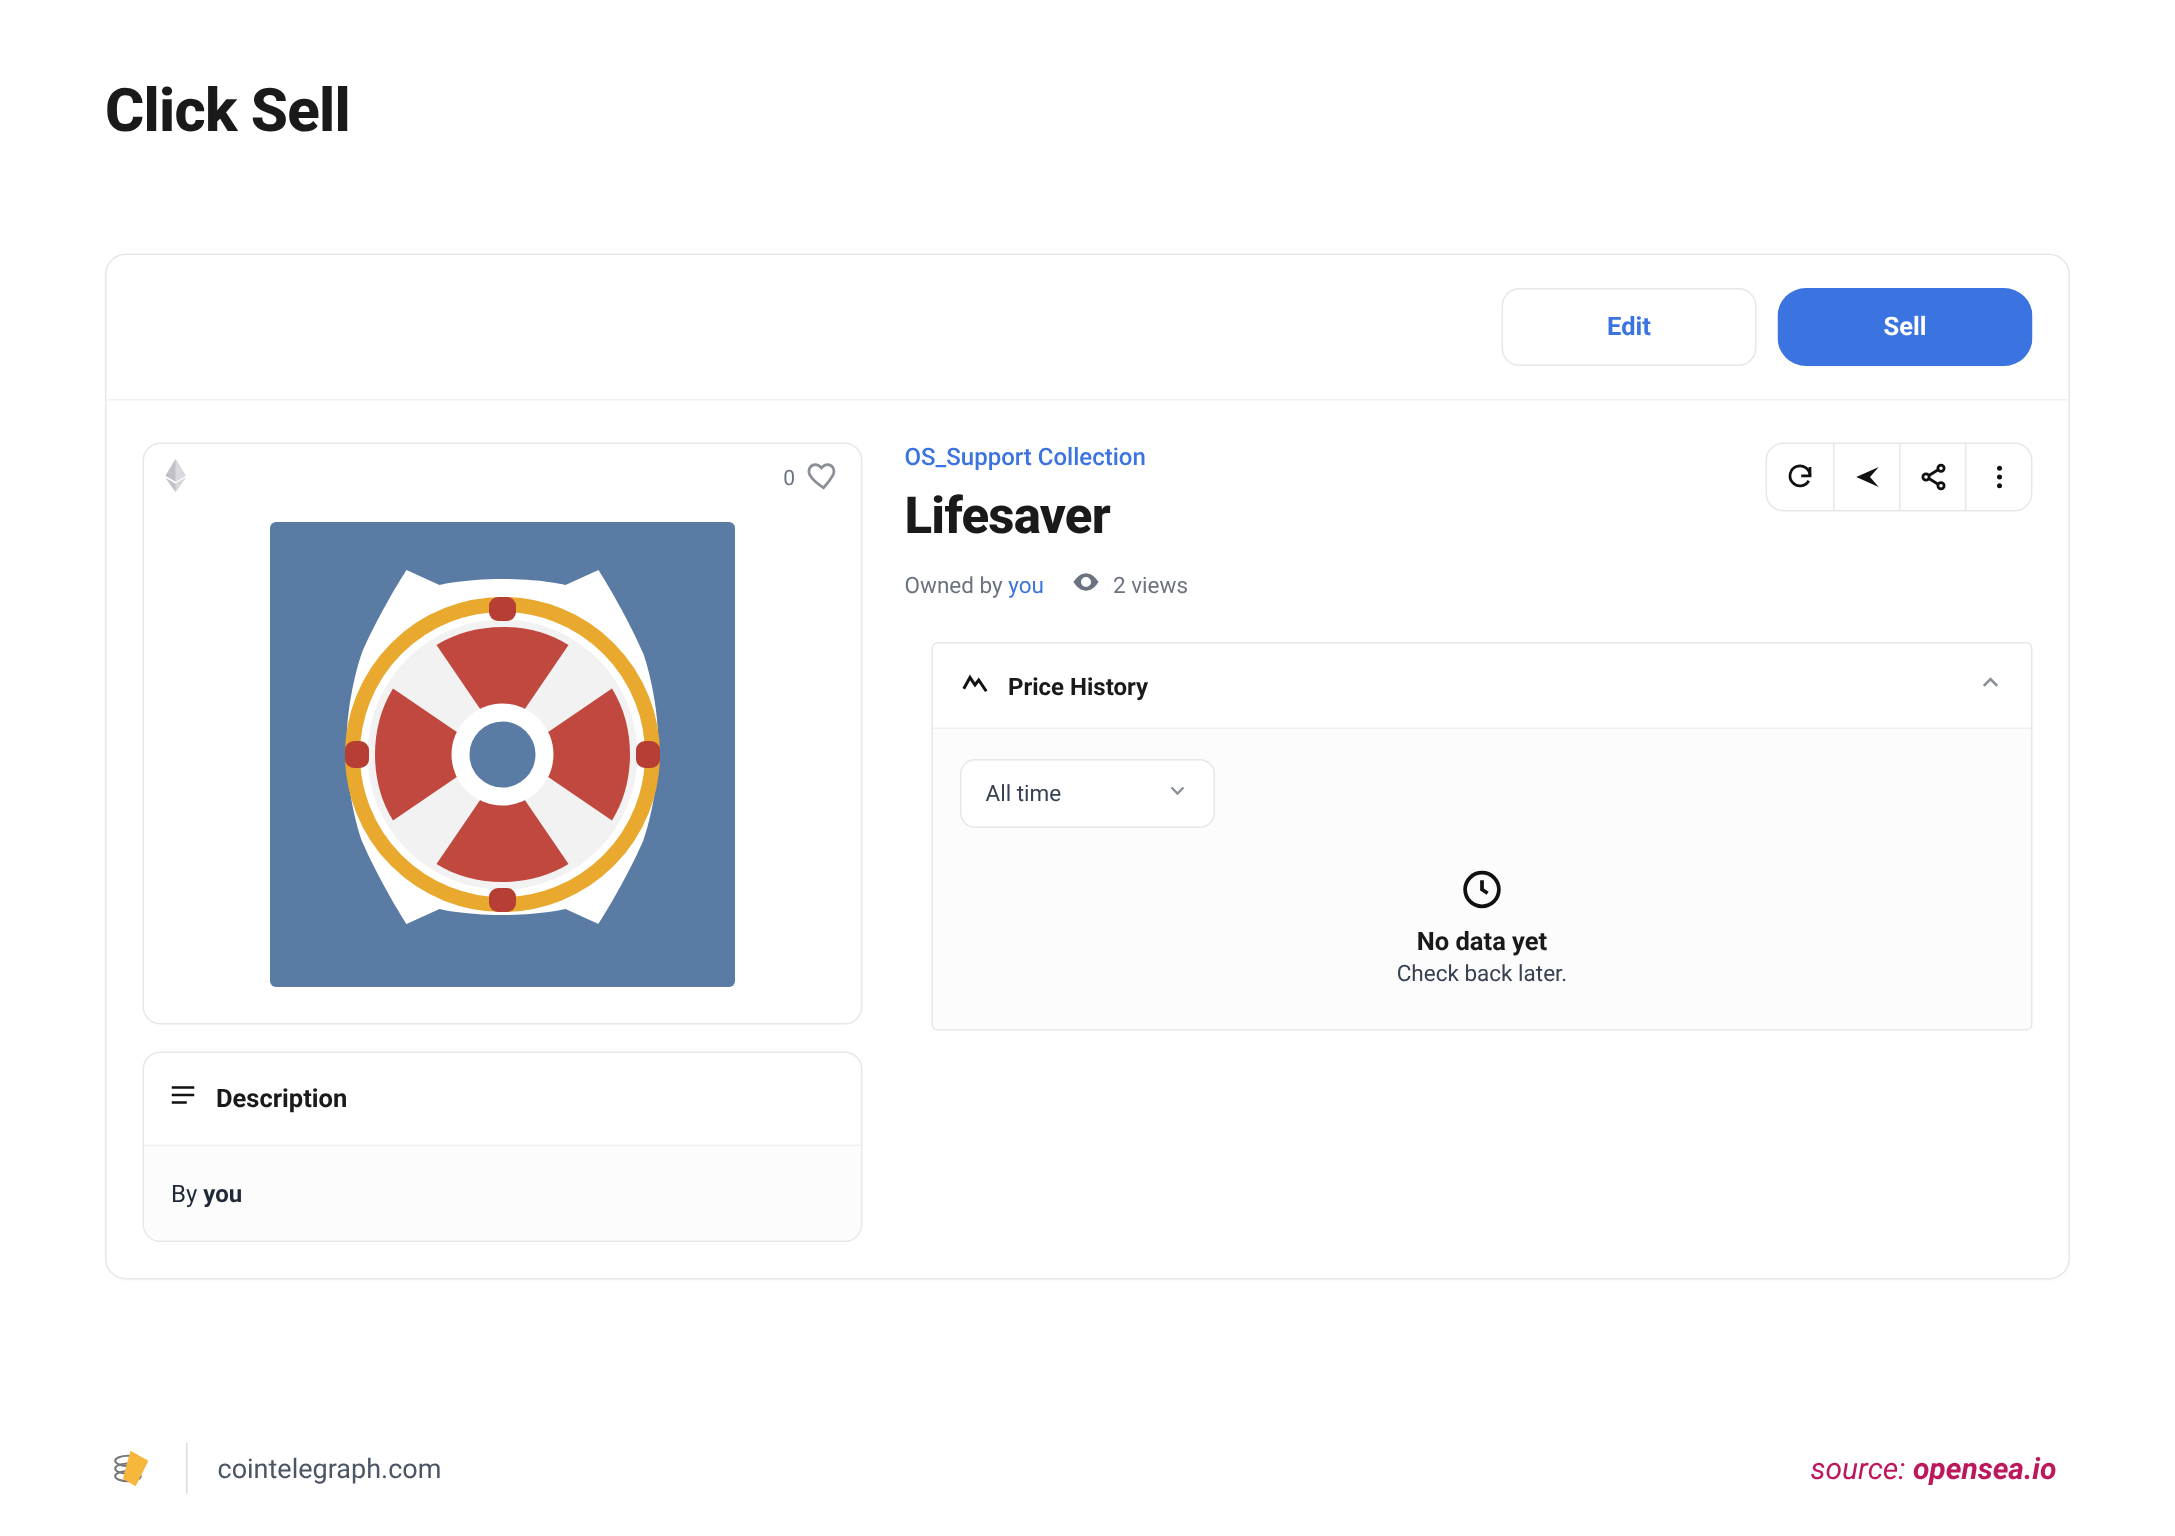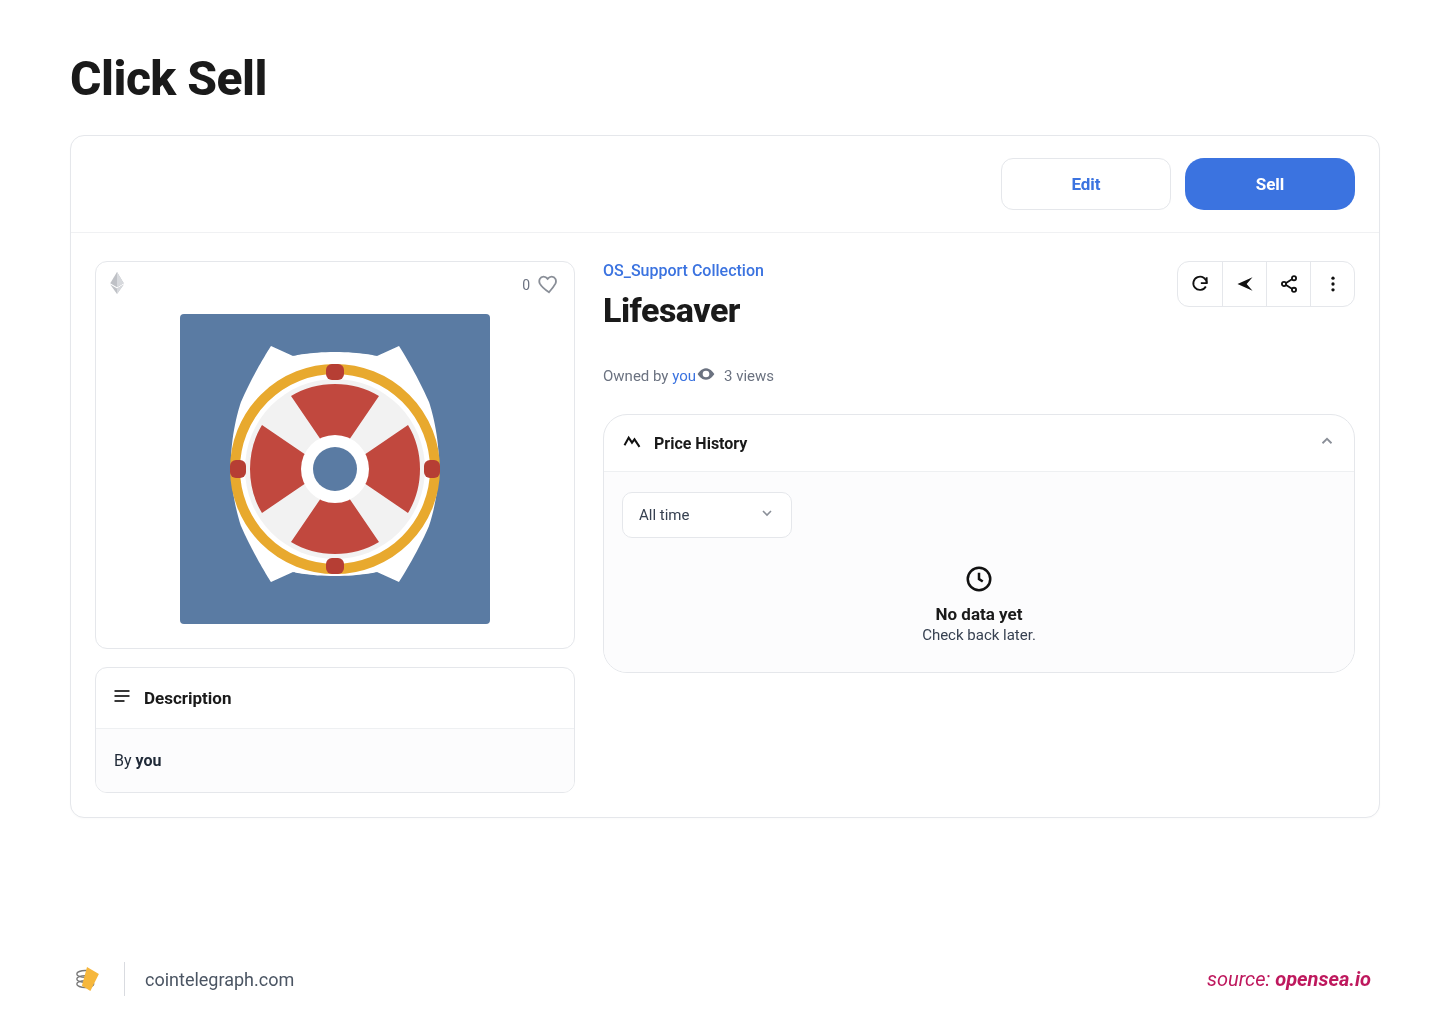--- a/index.html
+++ b/index.html
@@ -6,24 +6,24 @@
 body {
   font-family: -apple-system, BlinkMacSystemFont, "Segoe UI", Roboto, Helvetica, Arial, sans-serif;
   background: #fff;
   color: #1a1a1a;
   width: 1450px;
   height: 1024px;
   padding: 50px 70px 30px 70px;
   position: relative;
 }
 .page-title {
-  font-size: 48px;
+  font-size: 40px;
   font-weight: 800;
   color: #1a1a1a;
-  margin-bottom: 28px;
+  margin-bottom: 72px;
   letter-spacing: -0.5px;
 }
 .card {
   border: 1px solid #e5e7eb;
   border-radius: 14px;
   padding: 0;
   background: #fff;
   box-shadow: 0 1px 2px rgba(0,0,0,0.02);
 }
 .topbar {
@@ -98,38 +98,38 @@
   display:flex; align-items:center; gap:12px;
   padding: 18px 16px;
   font-weight:700; font-size:17px;
   border-bottom:1px solid #eef0f2;
 }
 .desc-body { padding: 22px 18px; font-size:16px; color:#1f2937; background:#fcfcfd;}
 .desc-body .you { font-weight:700; }
 
 .collection-link { color:#3b73e0; font-size:16px; font-weight:500; }
 .item-title { font-size:34px; font-weight:800; margin-top:10px; letter-spacing:-0.5px;}
-.meta-row { display:flex; align-items:center; margin-top:34px; color:#6b7280; font-size:15px;}
+.meta-row { display:flex; align-items:center; gap:18px; margin-top:14px; color:#6b7280; font-size:15px;}
 .meta-row .you { color:#3b73e0; }
 .eye-icon { width:20px; height:20px; fill:#6b7280; }
 
 .right-head { display:flex; justify-content:space-between; align-items:flex-start; }
 .icon-bar {
   display:flex; border:1px solid #e5e7eb; border-radius:12px; overflow:hidden;
 }
 .icon-btn {
   width:44px; height:44px; display:flex; align-items:center; justify-content:center;
   border-left:1px solid #e5e7eb; cursor:pointer;
 }
 .icon-btn:first-child { border-left:none; }
 .icon-btn svg { width:20px; height:20px; }
 
 .panel {
   margin-top: 26px;
-  border:1px solid #e5e7eb; border-radius:24px; overflow:hidden;
+  border:1px solid #e5e7eb; border-radius:4px; overflow:hidden;margin-left:18px;
 }
 .panel-head {
   display:flex; align-items:center; justify-content:space-between;
   padding:16px 18px; font-weight:700; font-size:16px;
 }
 .panel-head-left { display:flex; align-items:center; gap:12px;}
 .panel-body { padding: 20px 18px 28px 18px; border-top:1px solid #eef0f2; background:#fcfcfd;}
 .select {
   display:inline-flex; align-items:center; justify-content:space-between;
   border:1px solid #e5e7eb; border-radius:10px; padding:12px 16px; width:170px;
@@ -264,21 +264,21 @@
       </div>
 
       <div class="meta-row">
         <span><span>Owned by </span><span class="you">you</span></span>
         <span style="display:flex;align-items:center;gap:8px">
           <span>
             <svg class="eye-icon" viewBox="0 0 24 24">
                 <path d="M12 5C6 5 2 12 2 12s4 7 10 7 10-7 10-7-4-7-10-7zm0 11a4 4 0 1 1 0-8 4 4 0 0 1 0 8z"></path>
               </svg>
           </span>
-          <span>3 views</span>
+          <span>2 views</span>
         </span>
       </div>
 
       <div class="panel">
         <div class="panel-head">
           <div class="panel-head-left">
             <span>
               <svg width="20" height="20" viewBox="0 0 24 24" fill="none" stroke="#111" stroke-width="2.4">
                   <path d="M3 17l5-9 4 6 3-4 6 9"></path>
                 </svg>

